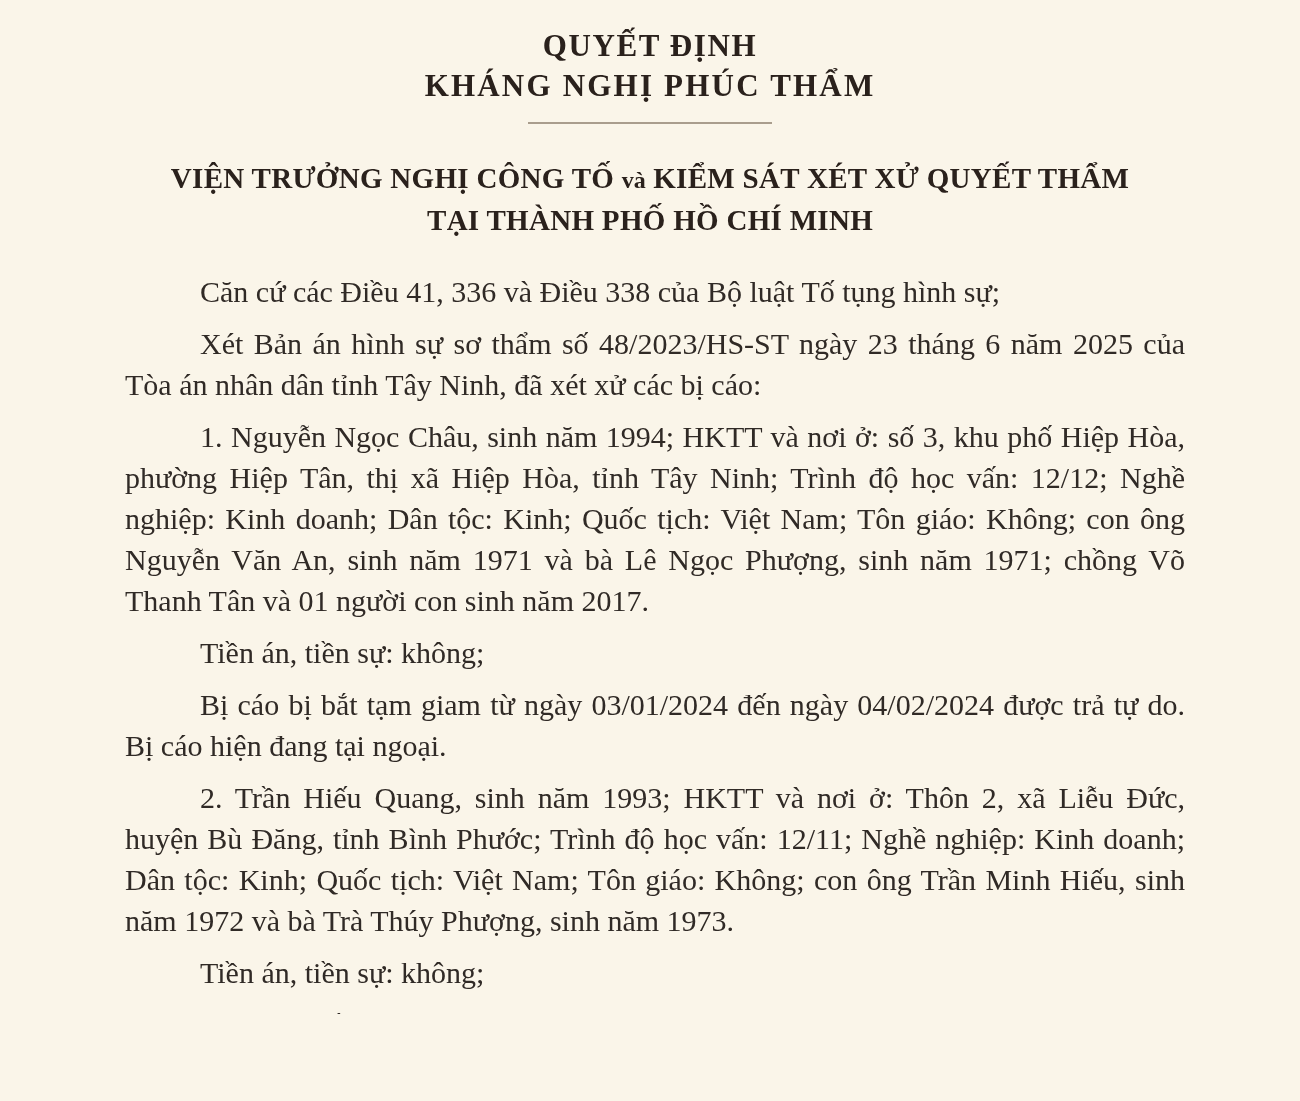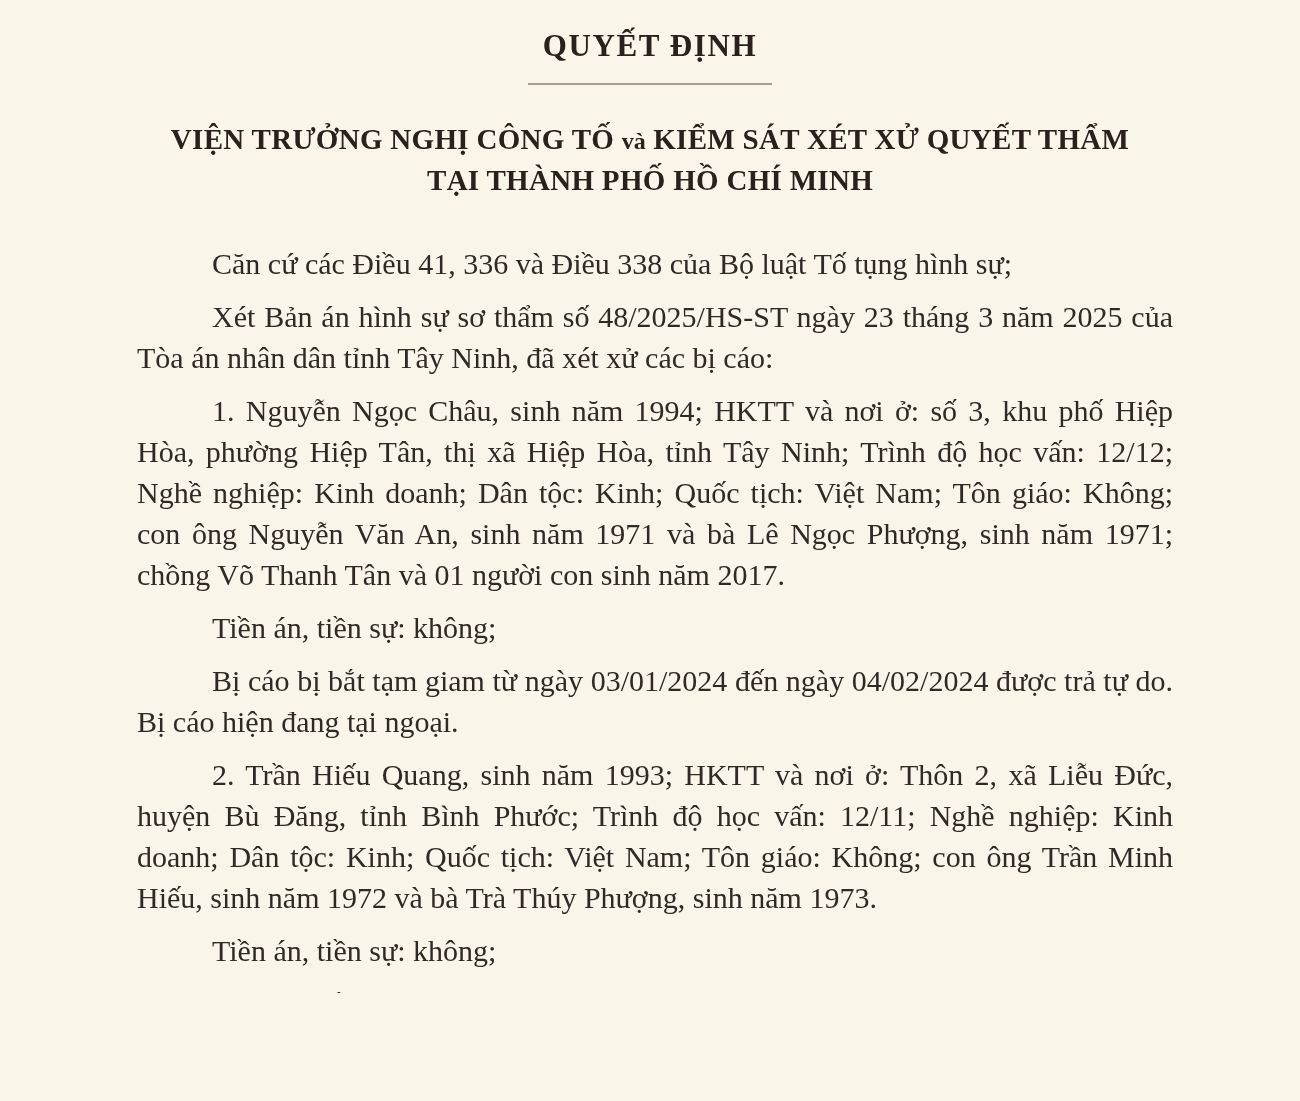--- a/index.html
+++ b/index.html
@@ -70,21 +70,21 @@
     letter-spacing: 0;
   }
 
   
   .body-block {
     margin: 0;
     padding: 30px 115px 0 125px;
   }
 
   p.para {
-    margin: 12px;
+    margin: 0;
     padding: 0;
     font-size: 30px;
     line-height: 41px;
     text-align: justify;
     text-justify: inter-word;
     text-indent: 75px;
     color: #302a26;
     -webkit-hyphens: none;
     hyphens: none;
     font-family: Liberation Serif, serif;
@@ -107,34 +107,35 @@
     overflow: hidden;
   }
 </style>
 </head>
 <body>
 
 <div class="page">
 
   <h1 class="doc-title">
     <span class="title-line title-line-1">QUYẾT ĐỊNH</span>
+    <span class="title-line title-line-2">KHÁNG NGHỊ PHÚC THẨM</span>
   </h1>
 
   <div class="title-rule"></div>
 
   <h2 class="doc-subtitle">
     <span class="sub-line"><span>VIỆN TRƯỞNG NGHỊ CÔNG TỐ</span> <span class="conj">và</span> <span>KIỂM SÁT XÉT XỬ QUYẾT THẨM</span></span>
     <span class="sub-line">TẠI THÀNH PHỐ HỒ CHÍ MINH</span>
   </h2>
 
   <div class="body-block">
 
     <p class="para last-line-natural">Căn cứ các Điều 41, 336 và Điều 338 của Bộ luật Tố tụng hình sự;</p>
 
-    <p class="para last-line-natural">Xét Bản án hình sự sơ thẩm số 48/2025/HS-ST ngày 23 tháng 3 năm 2025 của Tòa án nhân dân tỉnh Tây Ninh, đã xét xử các bị cáo:</p>
+    <p class="para last-line-natural">Xét Bản án hình sự sơ thẩm số 48/2023/HS-ST ngày 23 tháng 6 năm 2025 của Tòa án nhân dân tỉnh Tây Ninh, đã xét xử các bị cáo:</p>
 
     <p class="para last-line-natural">1. Nguyễn Ngọc Châu, sinh năm 1994; HKTT và nơi ở: số 3, khu phố Hiệp Hòa, phường Hiệp Tân, thị xã Hiệp Hòa, tỉnh Tây Ninh; Trình độ học vấn: 12/12; Nghề nghiệp: Kinh doanh; Dân tộc: Kinh; Quốc tịch: Việt Nam; Tôn giáo: Không; con ông Nguyễn Văn An, sinh năm 1971 và bà Lê Ngọc Phượng, sinh năm 1971; chồng Võ Thanh Tân và 01 người con sinh năm 2017.</p>
 
     <p class="para last-line-natural">Tiền án, tiền sự: không;</p>
 
     <p class="para last-line-natural">Bị cáo bị bắt tạm giam từ ngày 03/01/2024 đến ngày 04/02/2024 được trả tự do. Bị cáo hiện đang tại ngoại.</p>
 
     <p class="para last-line-natural">2. Trần Hiếu Quang, sinh năm 1993; HKTT và nơi ở: Thôn 2, xã Liễu Đức, huyện Bù Đăng, tỉnh Bình Phước; Trình độ học vấn: 12/11; Nghề nghiệp: Kinh doanh; Dân tộc: Kinh; Quốc tịch: Việt Nam; Tôn giáo: Không; con ông Trần Minh Hiếu, sinh năm 1972 và bà Trà Thúy Phượng, sinh năm 1973.</p>
 
     <p class="para last-line-natural">Tiền án, tiền sự: không;</p>

